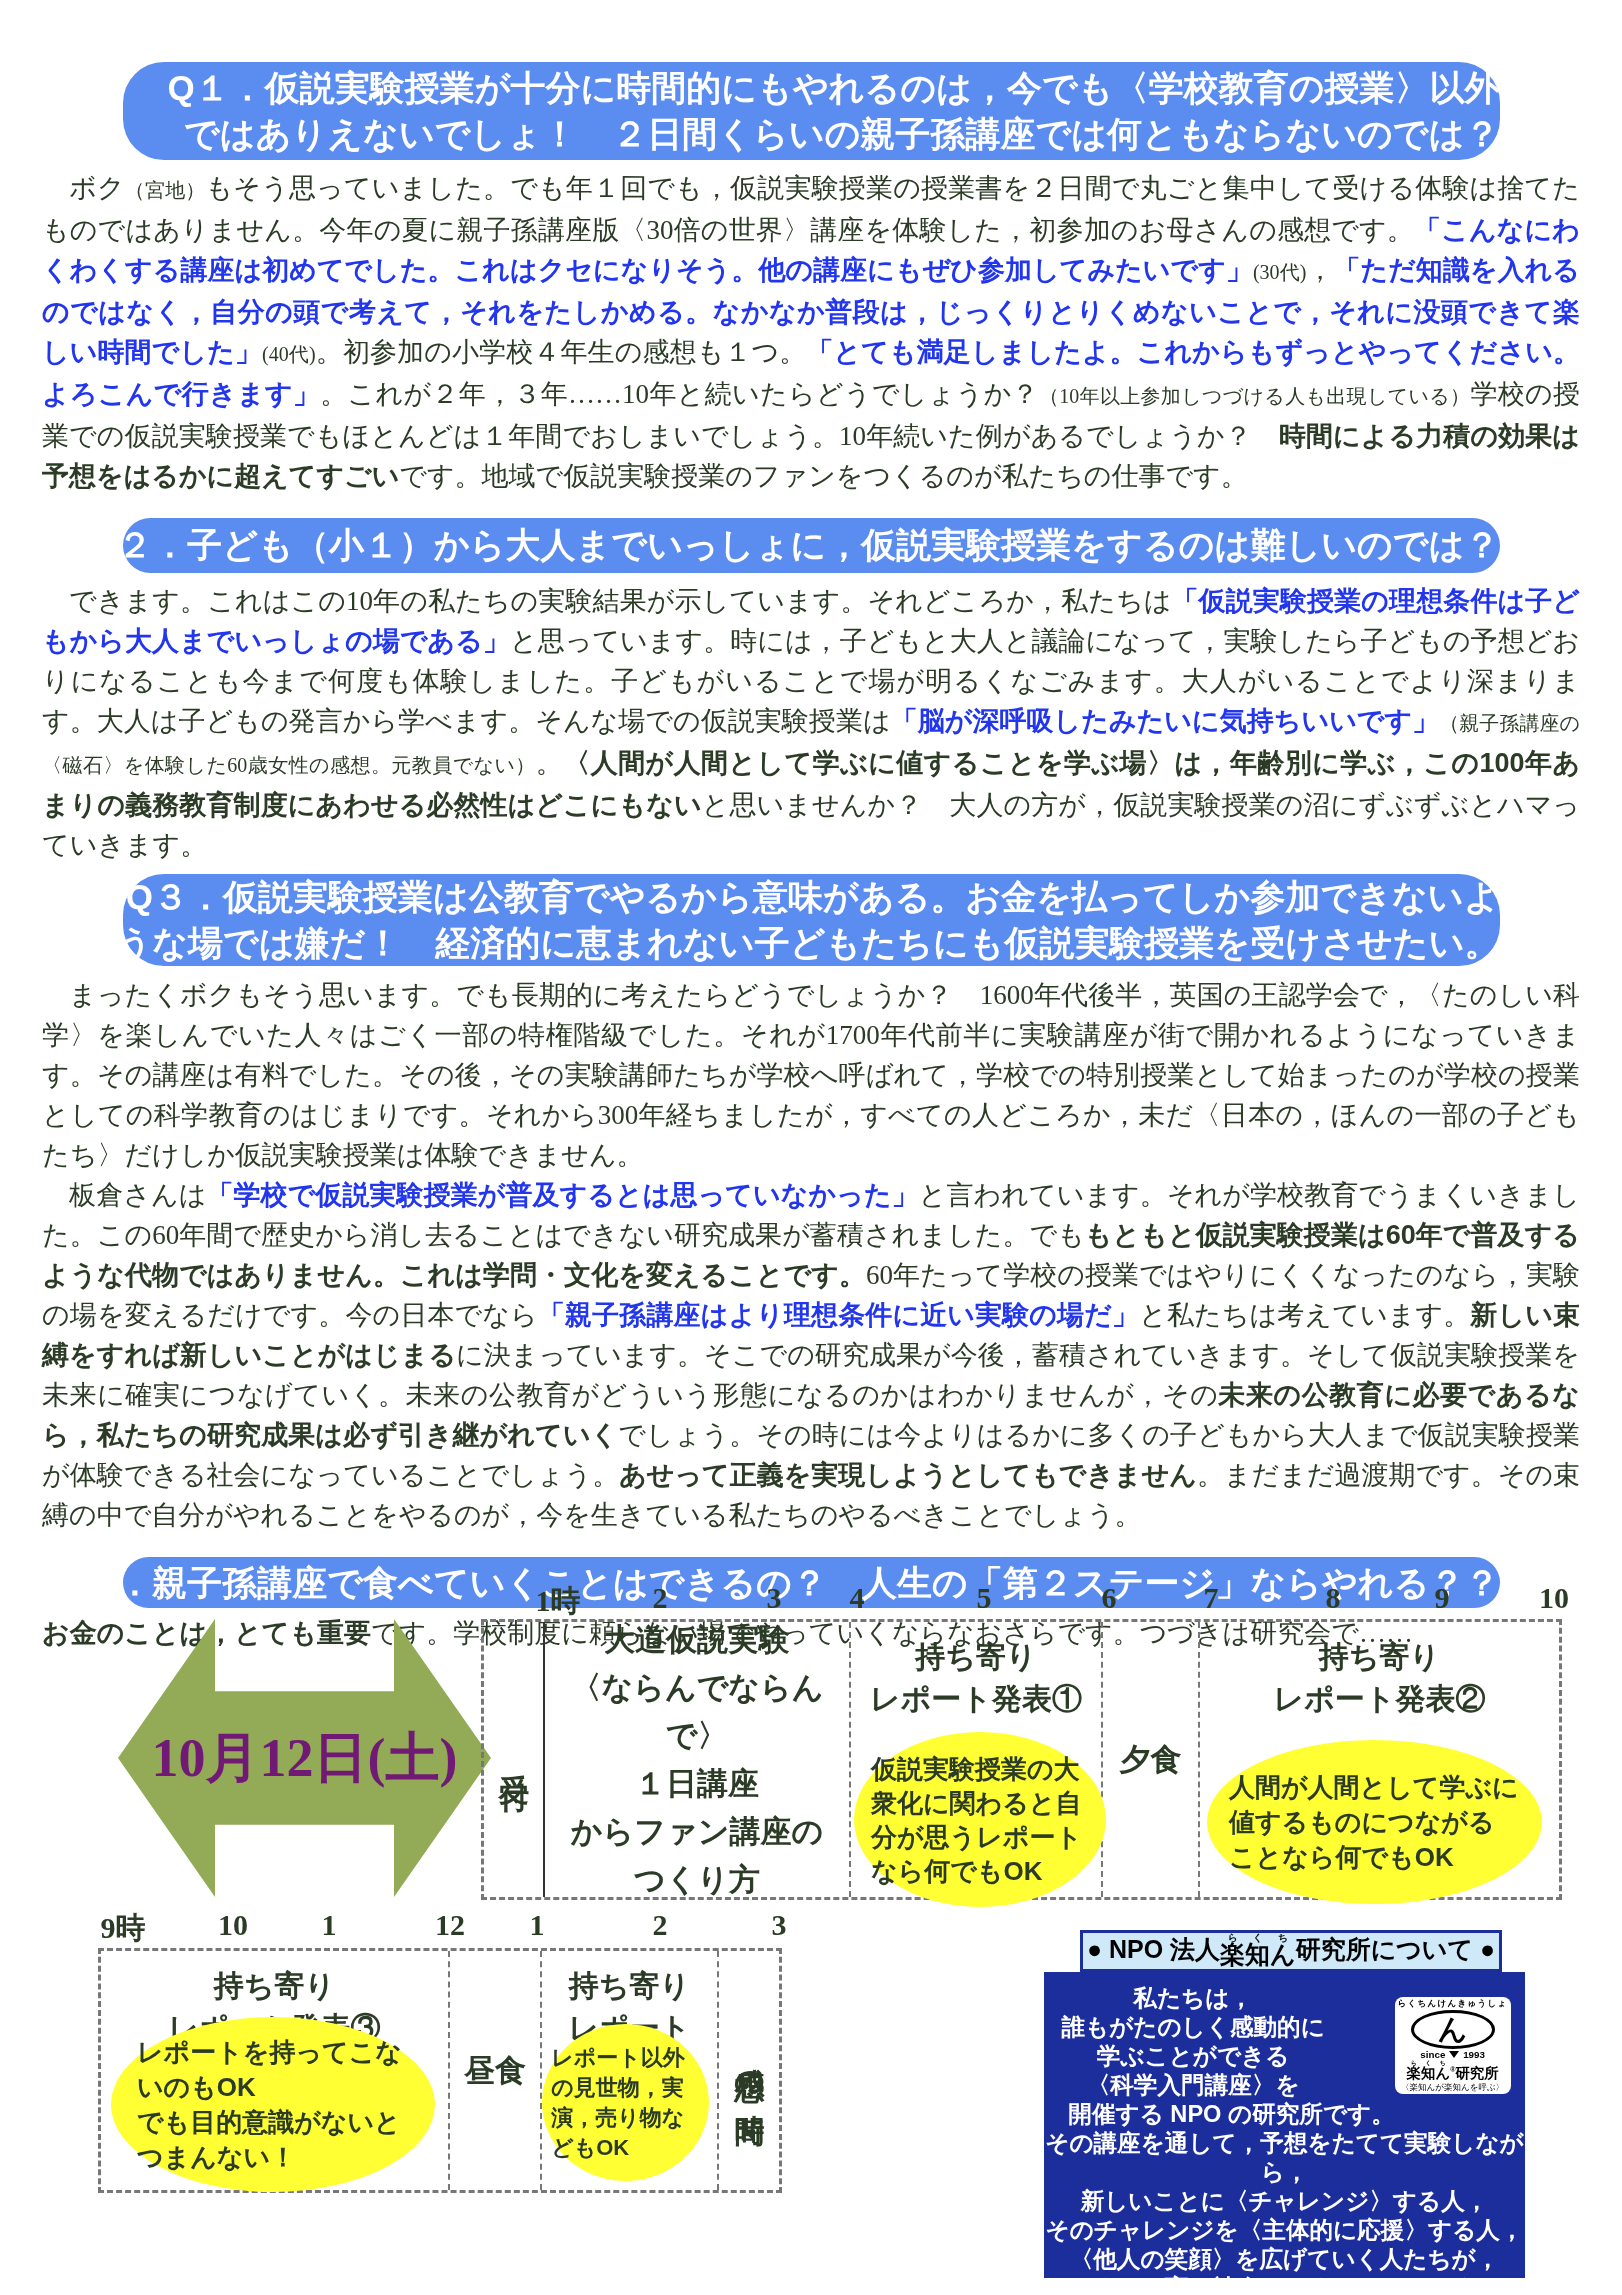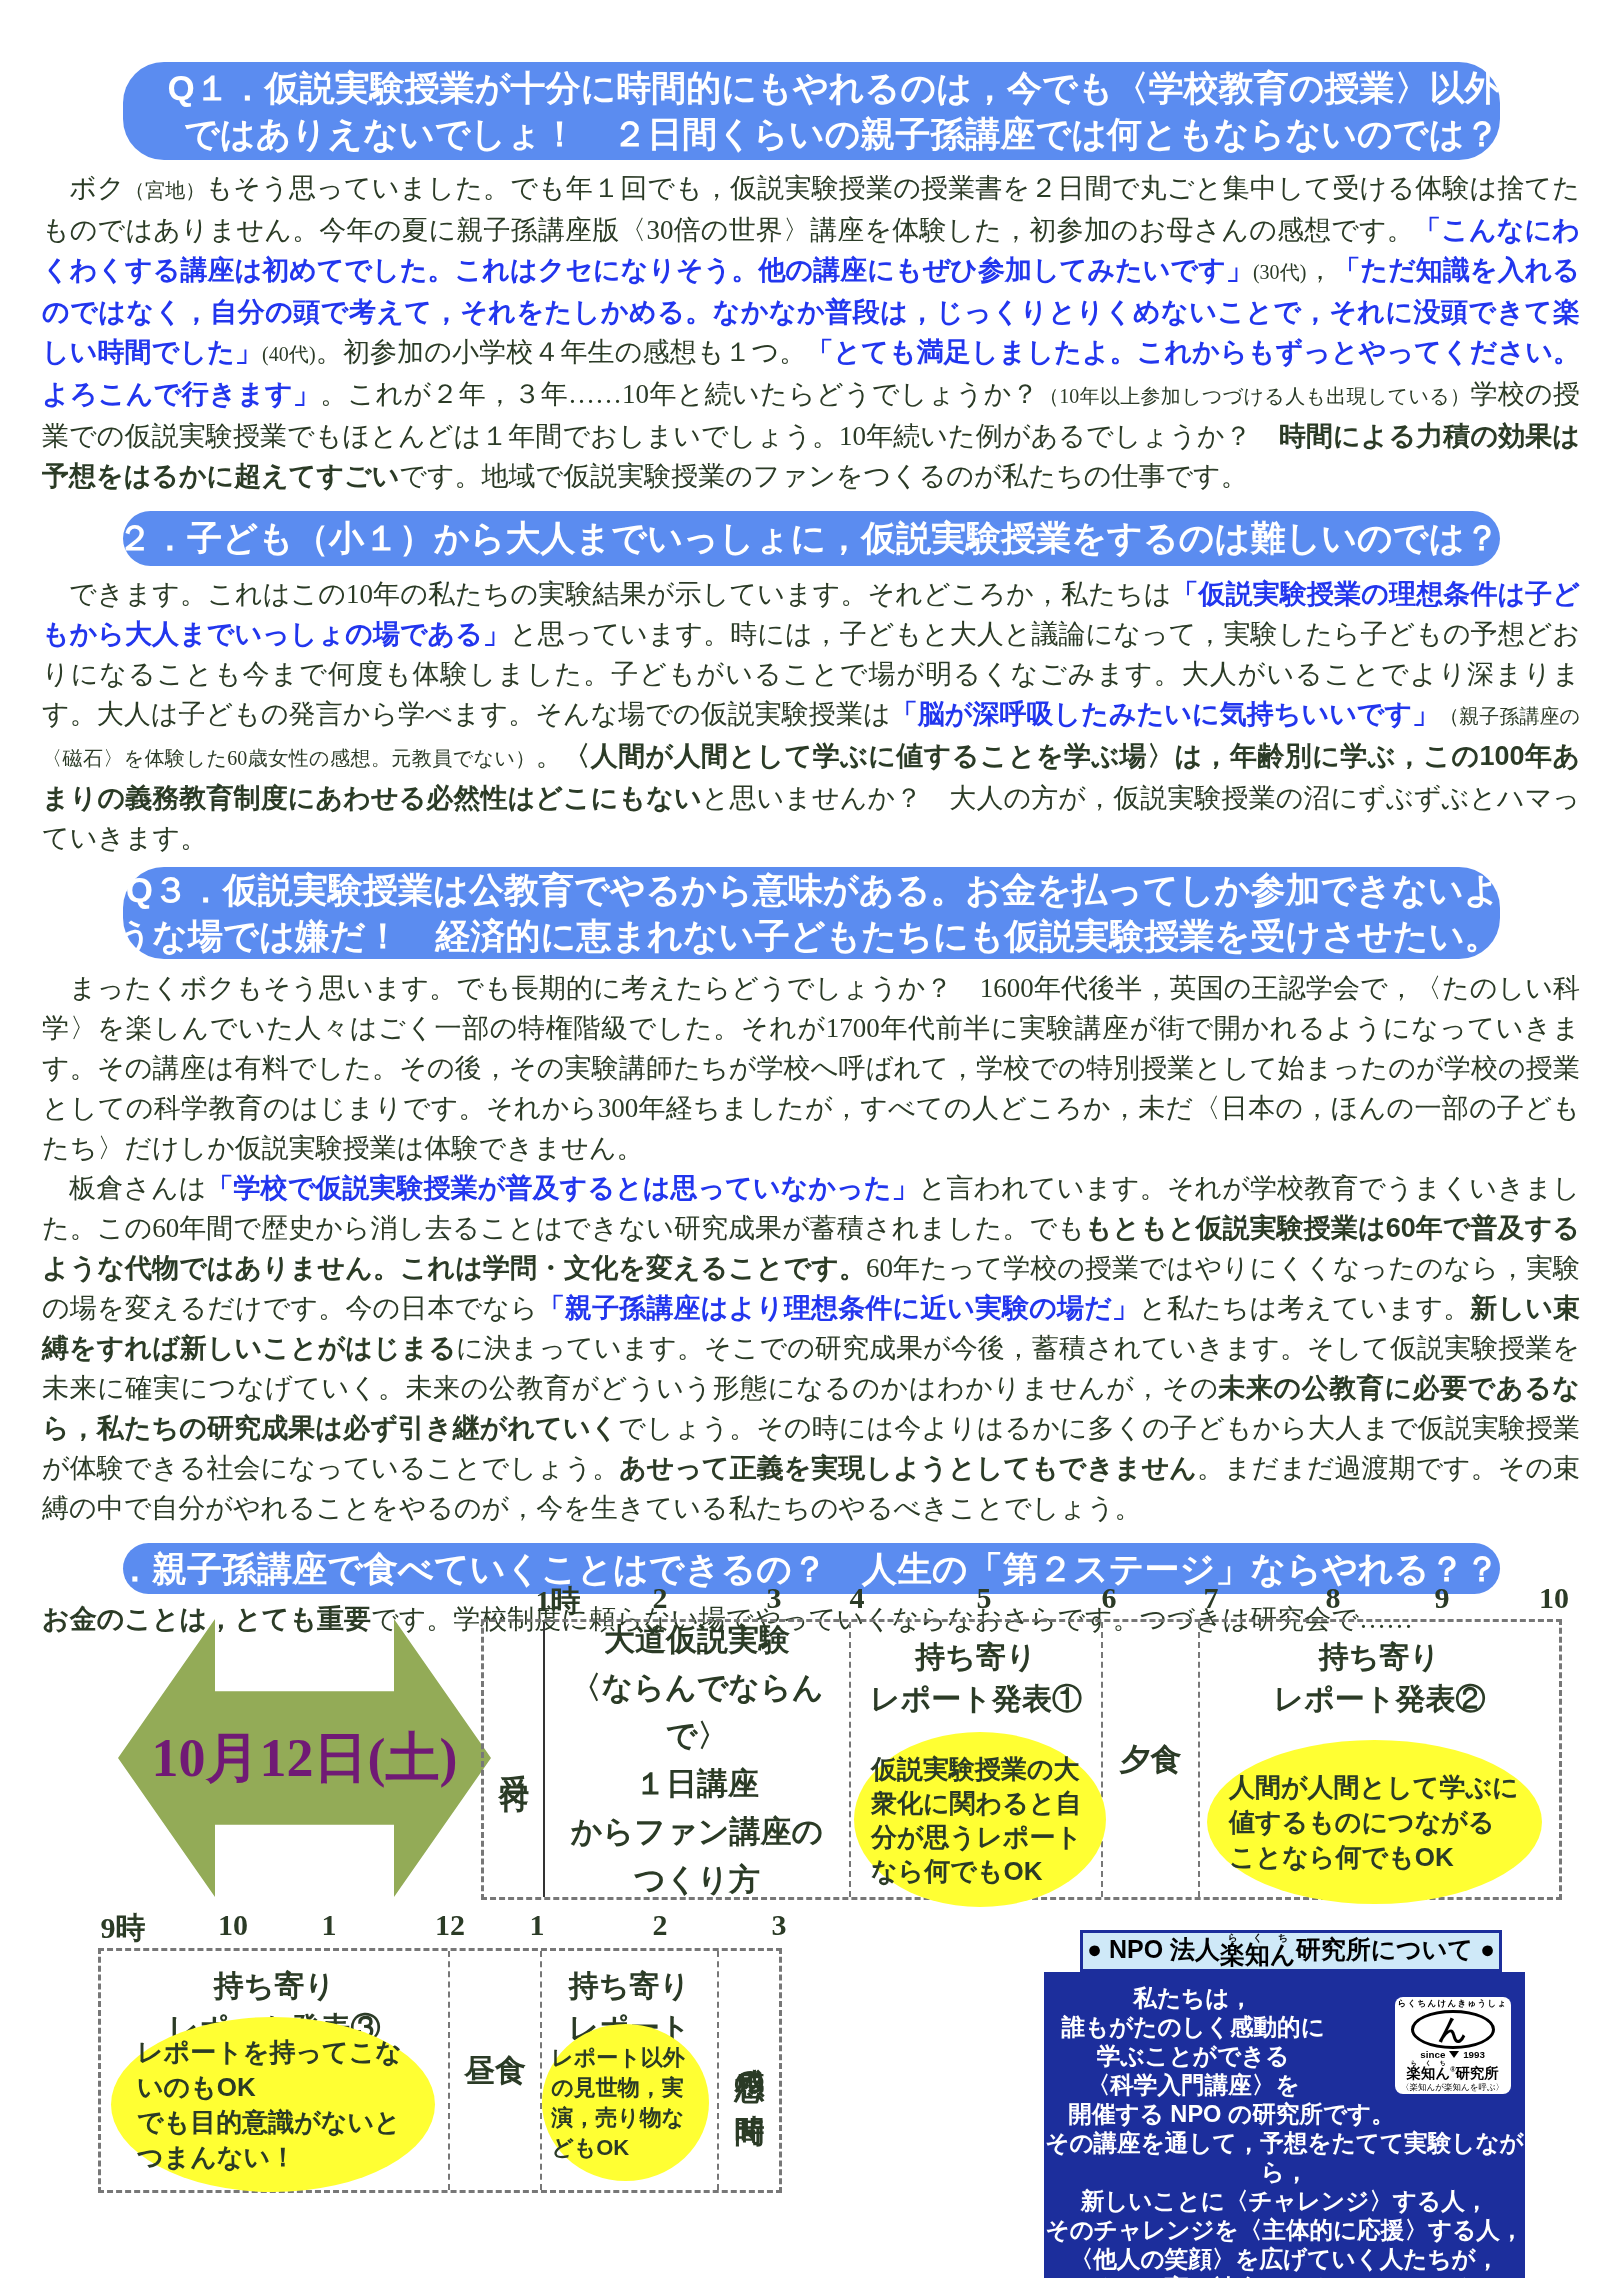--- a/index.html
+++ b/index.html
@@ -14,21 +14,21 @@
   }
   html,body{margin:0;padding:0;background:#ffffff;}
   .page{position:relative;width:1622px;height:2295px;background:#ffffff;overflow:hidden;
         font-family:"Liberation Serif","DejaVu Serif",serif;color:var(--ink);}
   
   .qbar{width:1377px;margin:0 auto;background:var(--header_blue);color:#ffffff;
         font-family:"Liberation Sans","DejaVu Sans",sans-serif;font-weight:bold;
         text-align:center;display:flex;flex-direction:column;justify-content:center;align-items:flex-end;}
   .qbar .line{white-space:pre;}
   .qbar-2l{height:98px;border-radius:41px;font-size:35px;line-height:46px;margin-top:9.2px;}
-  .qbar-1l{height:55px;border-radius:29px;font-size:35px;line-height:38px;margin-top:15px;}
+  .qbar-1l{height:55px;border-radius:29px;font-size:35px;line-height:38px;margin-top:22px;}
   #q1bar{margin-top:62px;}
   #q3bar{height:92px;}
   
   .para{width:1538px;margin:7.9px auto 0 auto;font-size:27px;line-height:40px;
         text-align:justify;letter-spacing:0;}
   .seg-n{font-family:"Liberation Serif","DejaVu Serif",serif;}
   .seg-s{font-family:"Liberation Serif","DejaVu Serif",serif;font-size:20px;}
   .seg-b{font-family:"Liberation Sans","DejaVu Sans",sans-serif;font-weight:bold;}
   .seg-u{font-family:"Liberation Sans","DejaVu Sans",sans-serif;font-weight:bold;color:var(--em_blue);}
   

